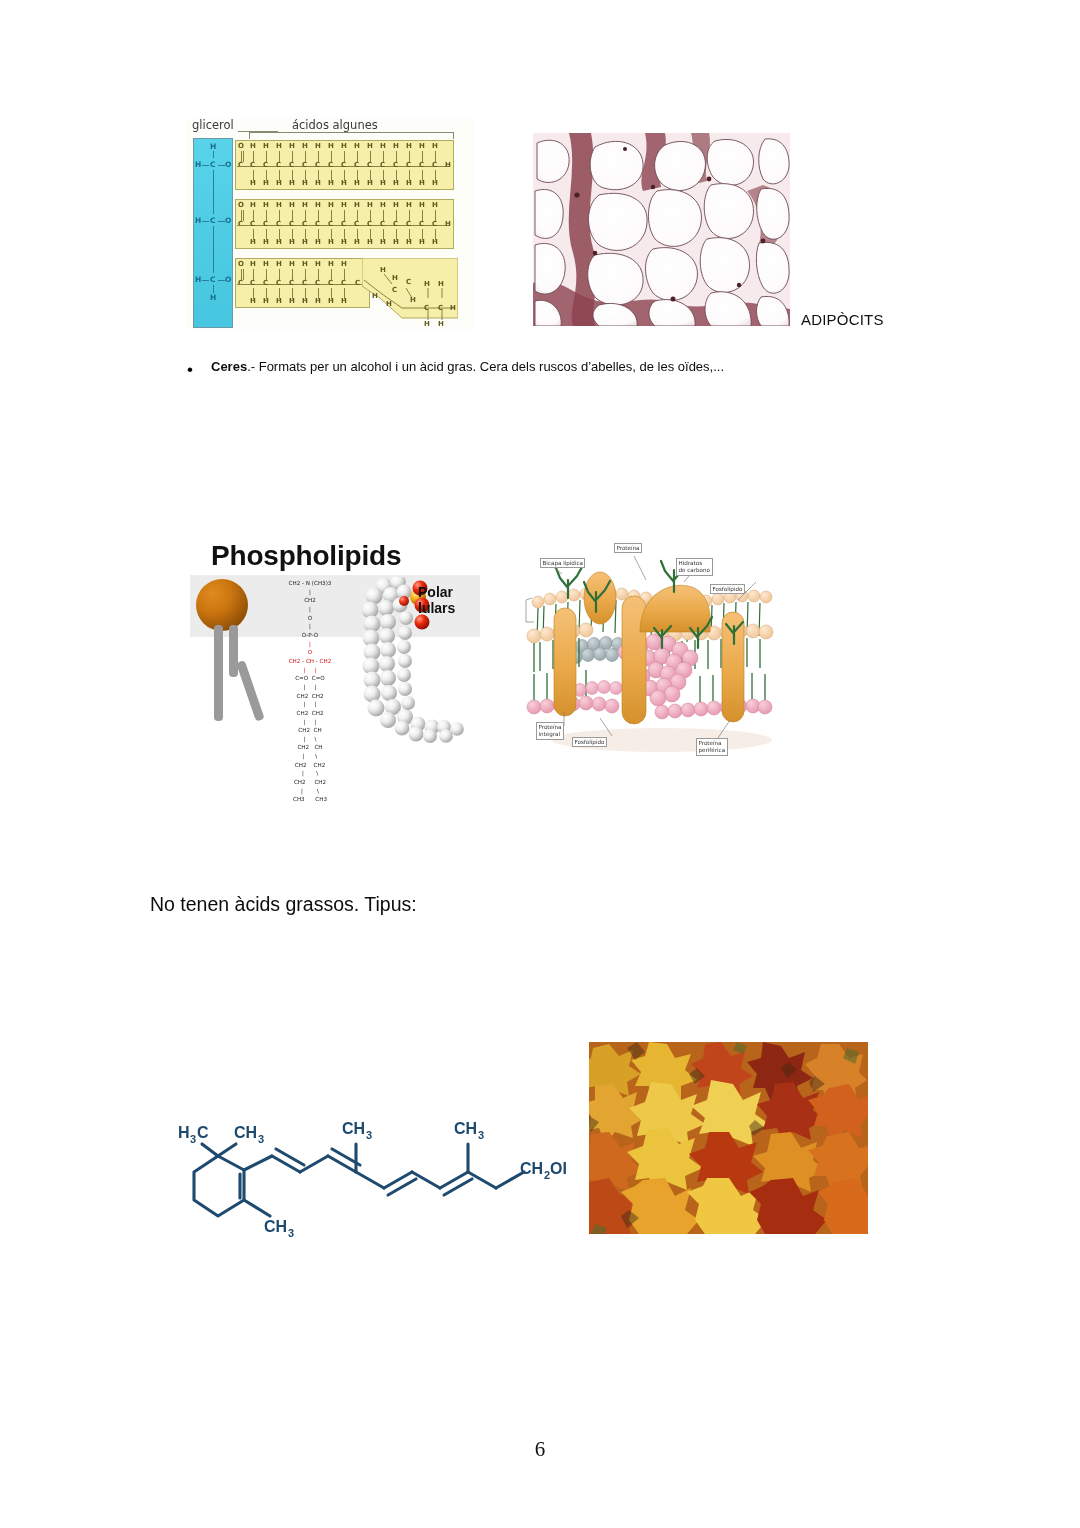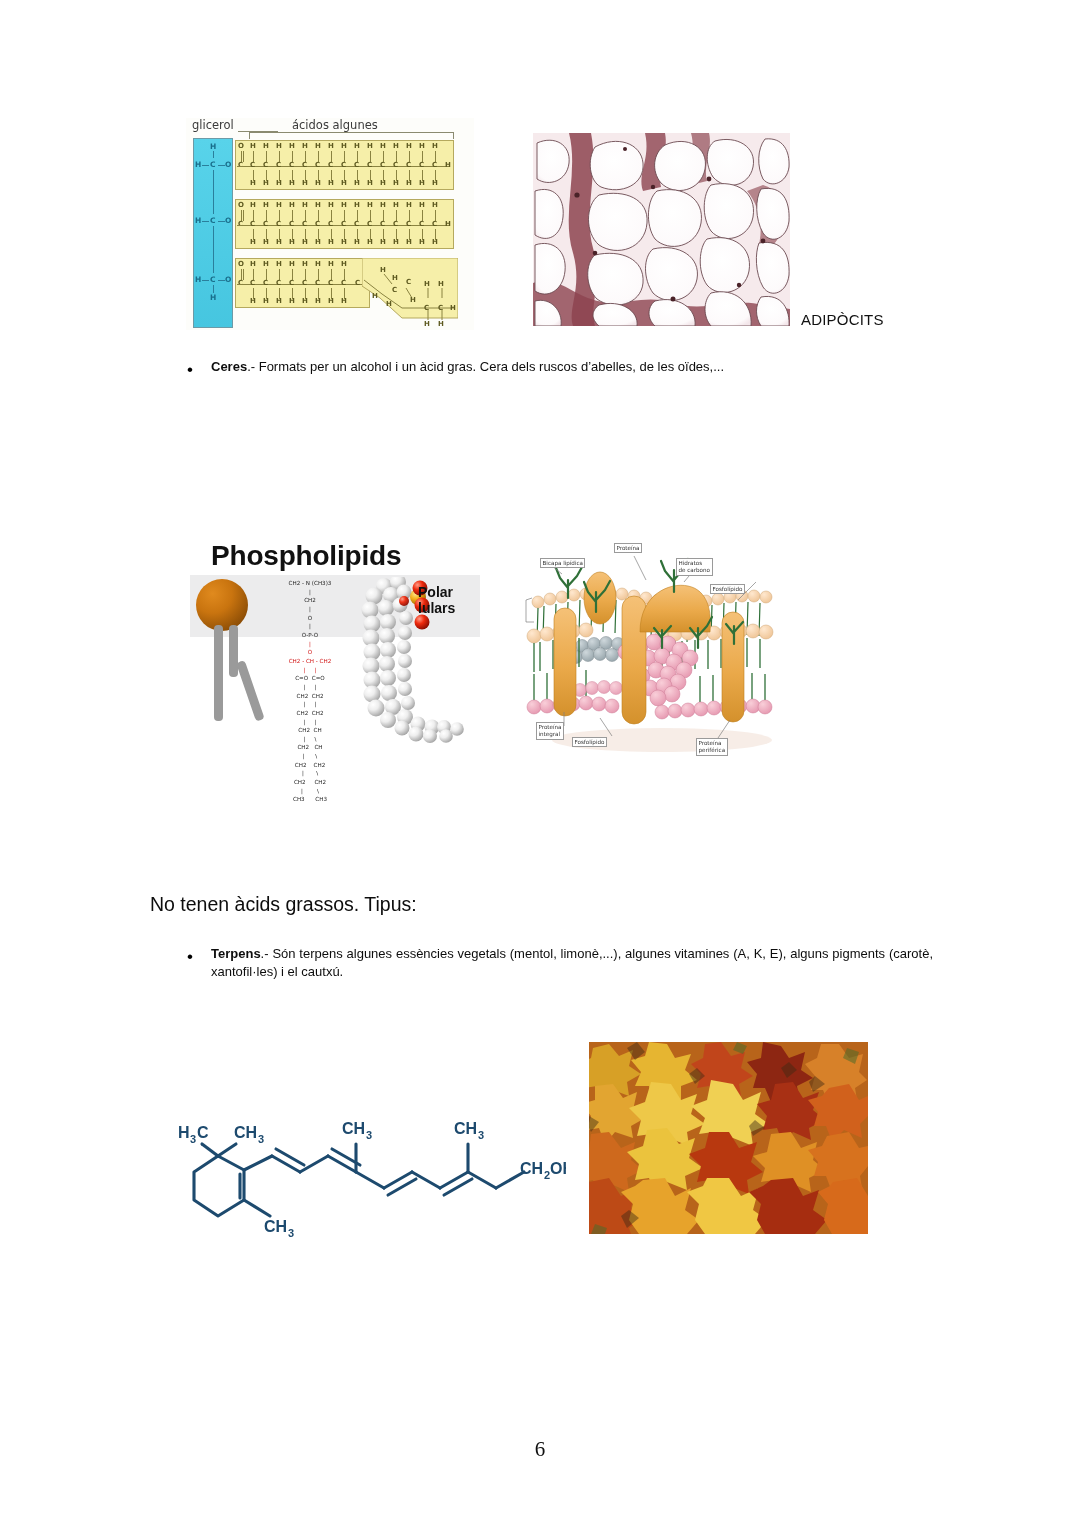--- a/index.html
+++ b/index.html
@@ -863,24 +863,20 @@
 integral</div>
     <div class="mem-label" style="left:50px;top:197px;">Fosfolípido</div>
     <div class="mem-label" style="left:174px;top:198px;white-space:pre-line;">Proteína
 periférica</div>
   </div>
 
 
 
   <div class="plain-line" style="left:150px;top:893px;">No tenen àcids grassos. Tipus:</div>
 
-  <div class="bullet-row body-text" style="left:185px;top:945px;width:748px;">
-    <div class="bullet-dot"></div>
-    <div class="bullet-text"><b class="lead">Terpens</b><span>.- Són terpens algunes essències vegetals (mentol, limonè,...), algunes vitamines (A, K, E), alguns pigments (carotè, xantofil·les) i el cautxú.</span></div>
-  </div>
 
   <div class="fig-ret" style="left:176px;top:1100px;width:390px;height:150px;">
     <svg class="ret-svg" viewBox="0 0 390 150" style="width:390px;height:150px;">
       <g stroke="#1d4a6e" stroke-width="3.1" fill="none" stroke-linecap="round" stroke-linejoin="round">
 
         <path d="M42,56 L18,72 L18,100 L42,116 L68,100 L68,70 Z"></path>
 
         <path d="M64,74 L64,98"></path>
 
         <path d="M42,56 L26,44"></path>

